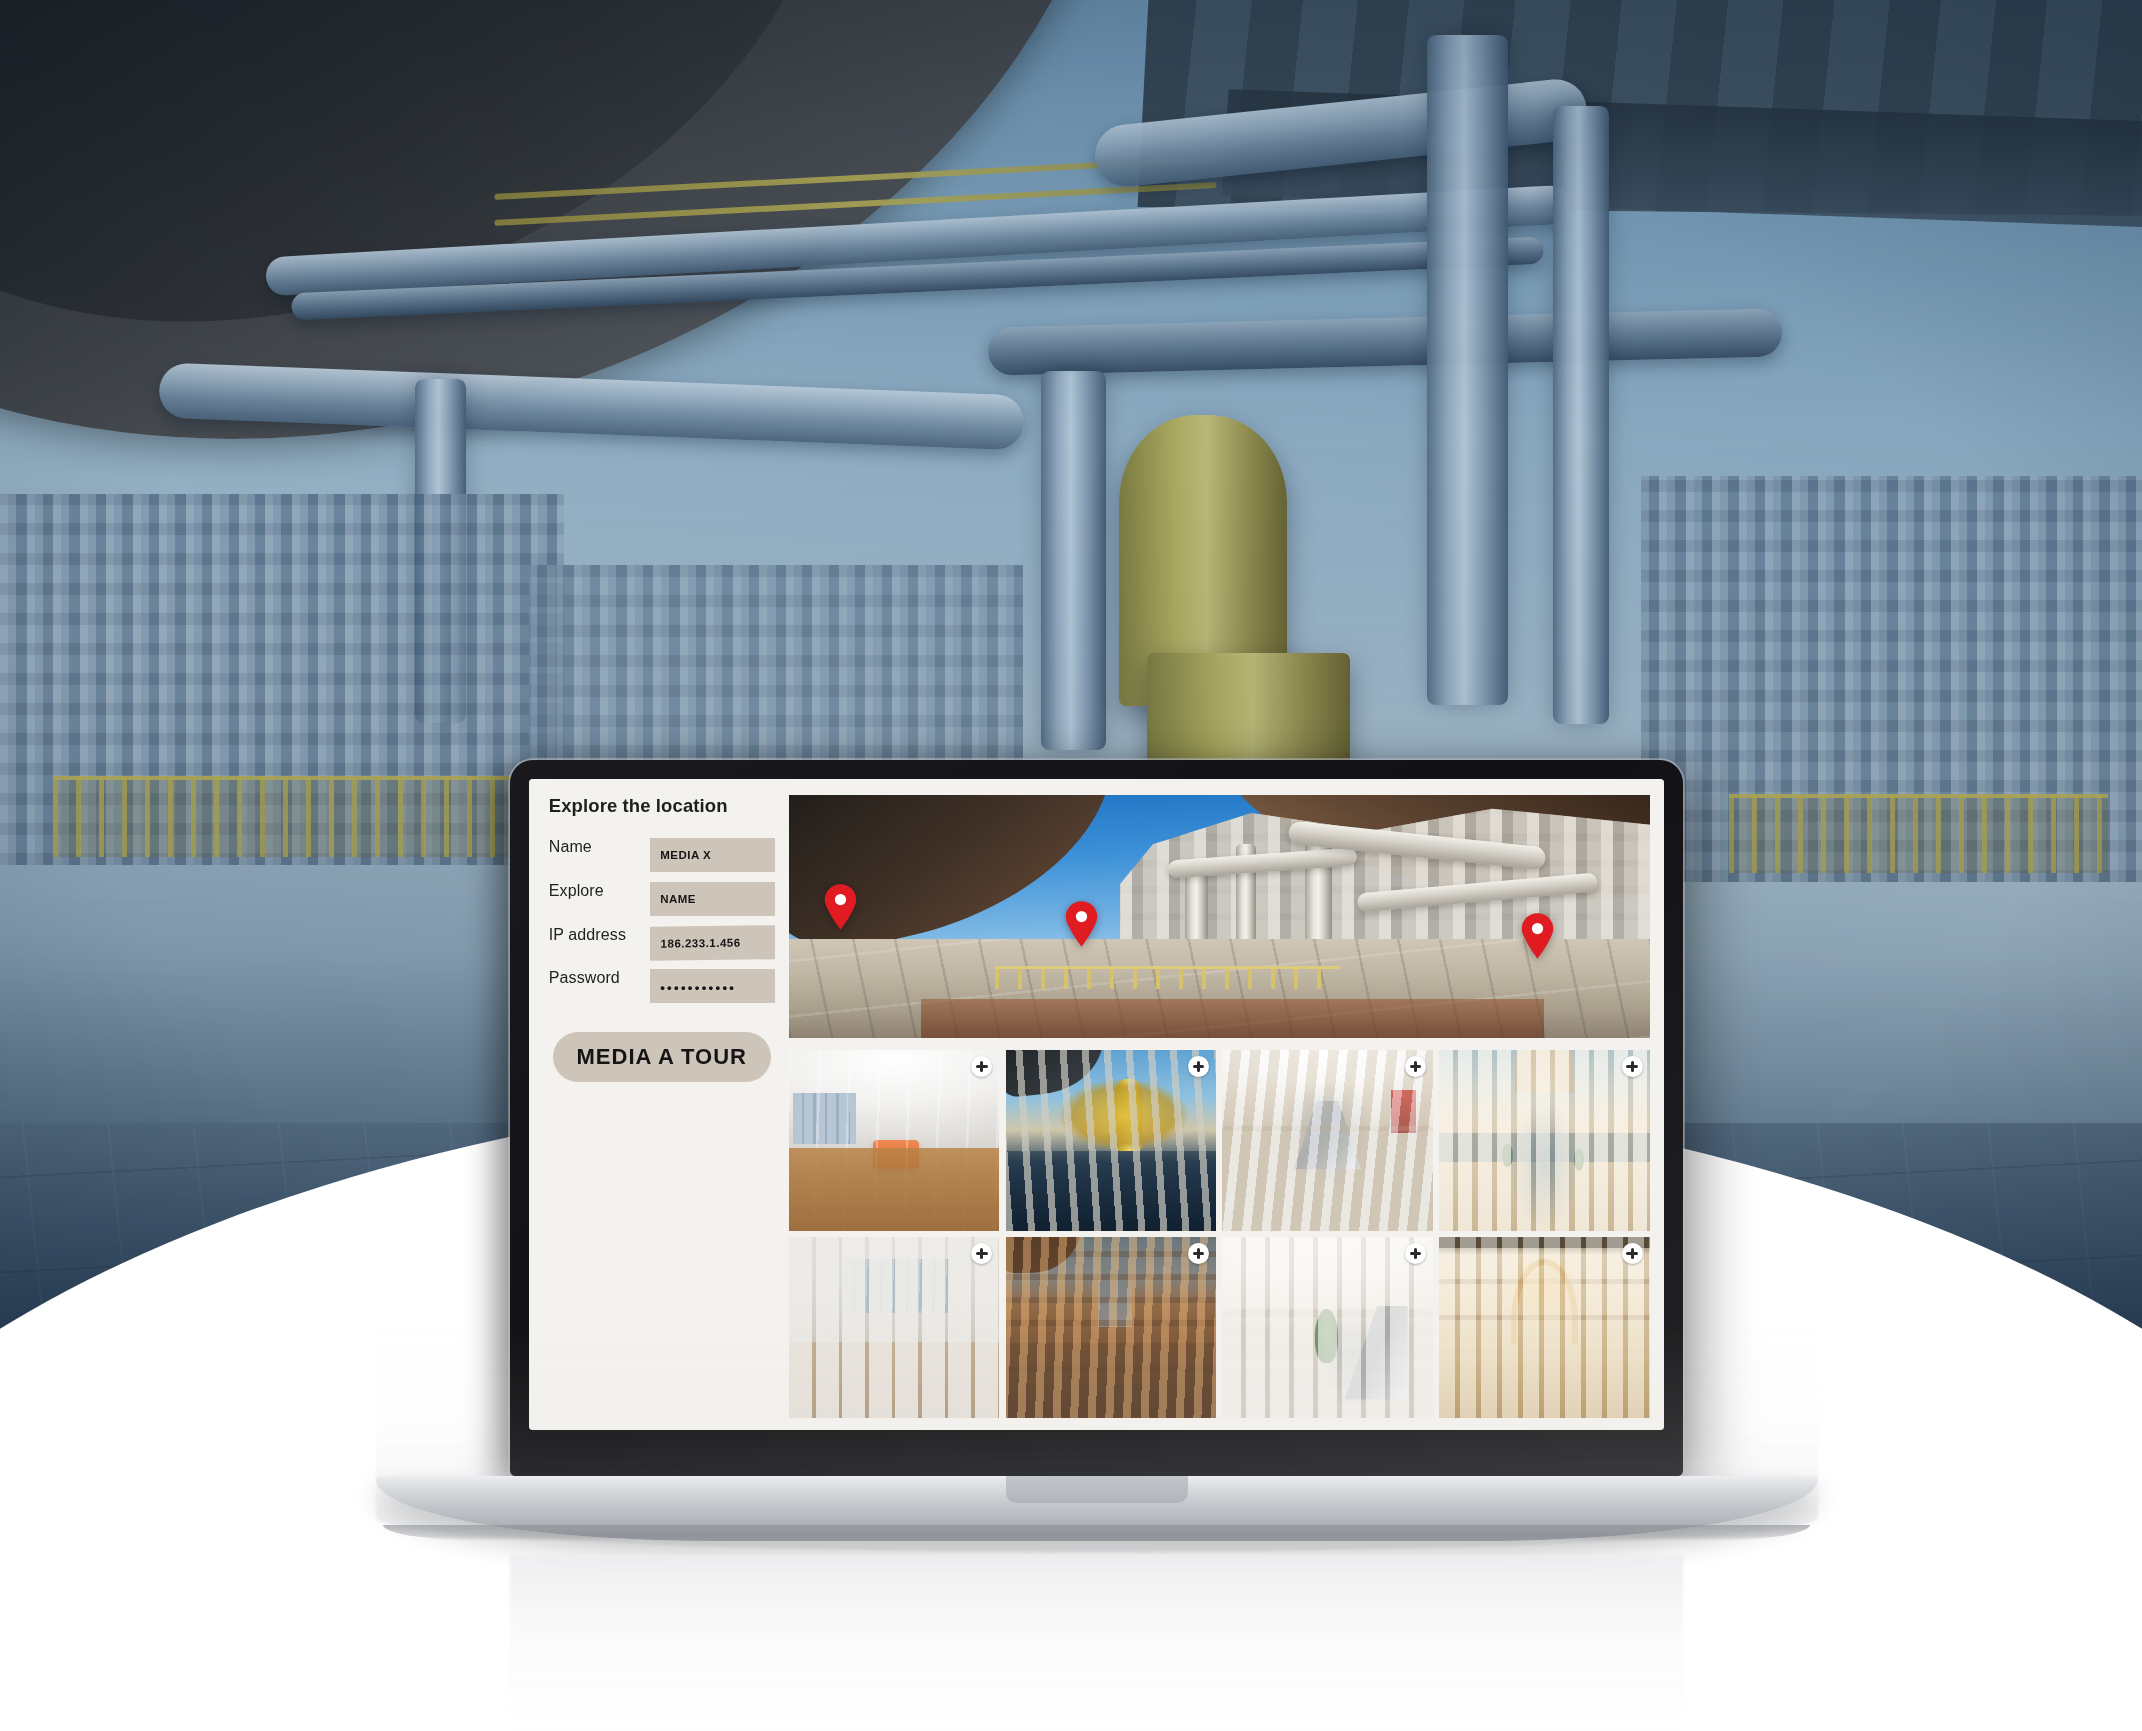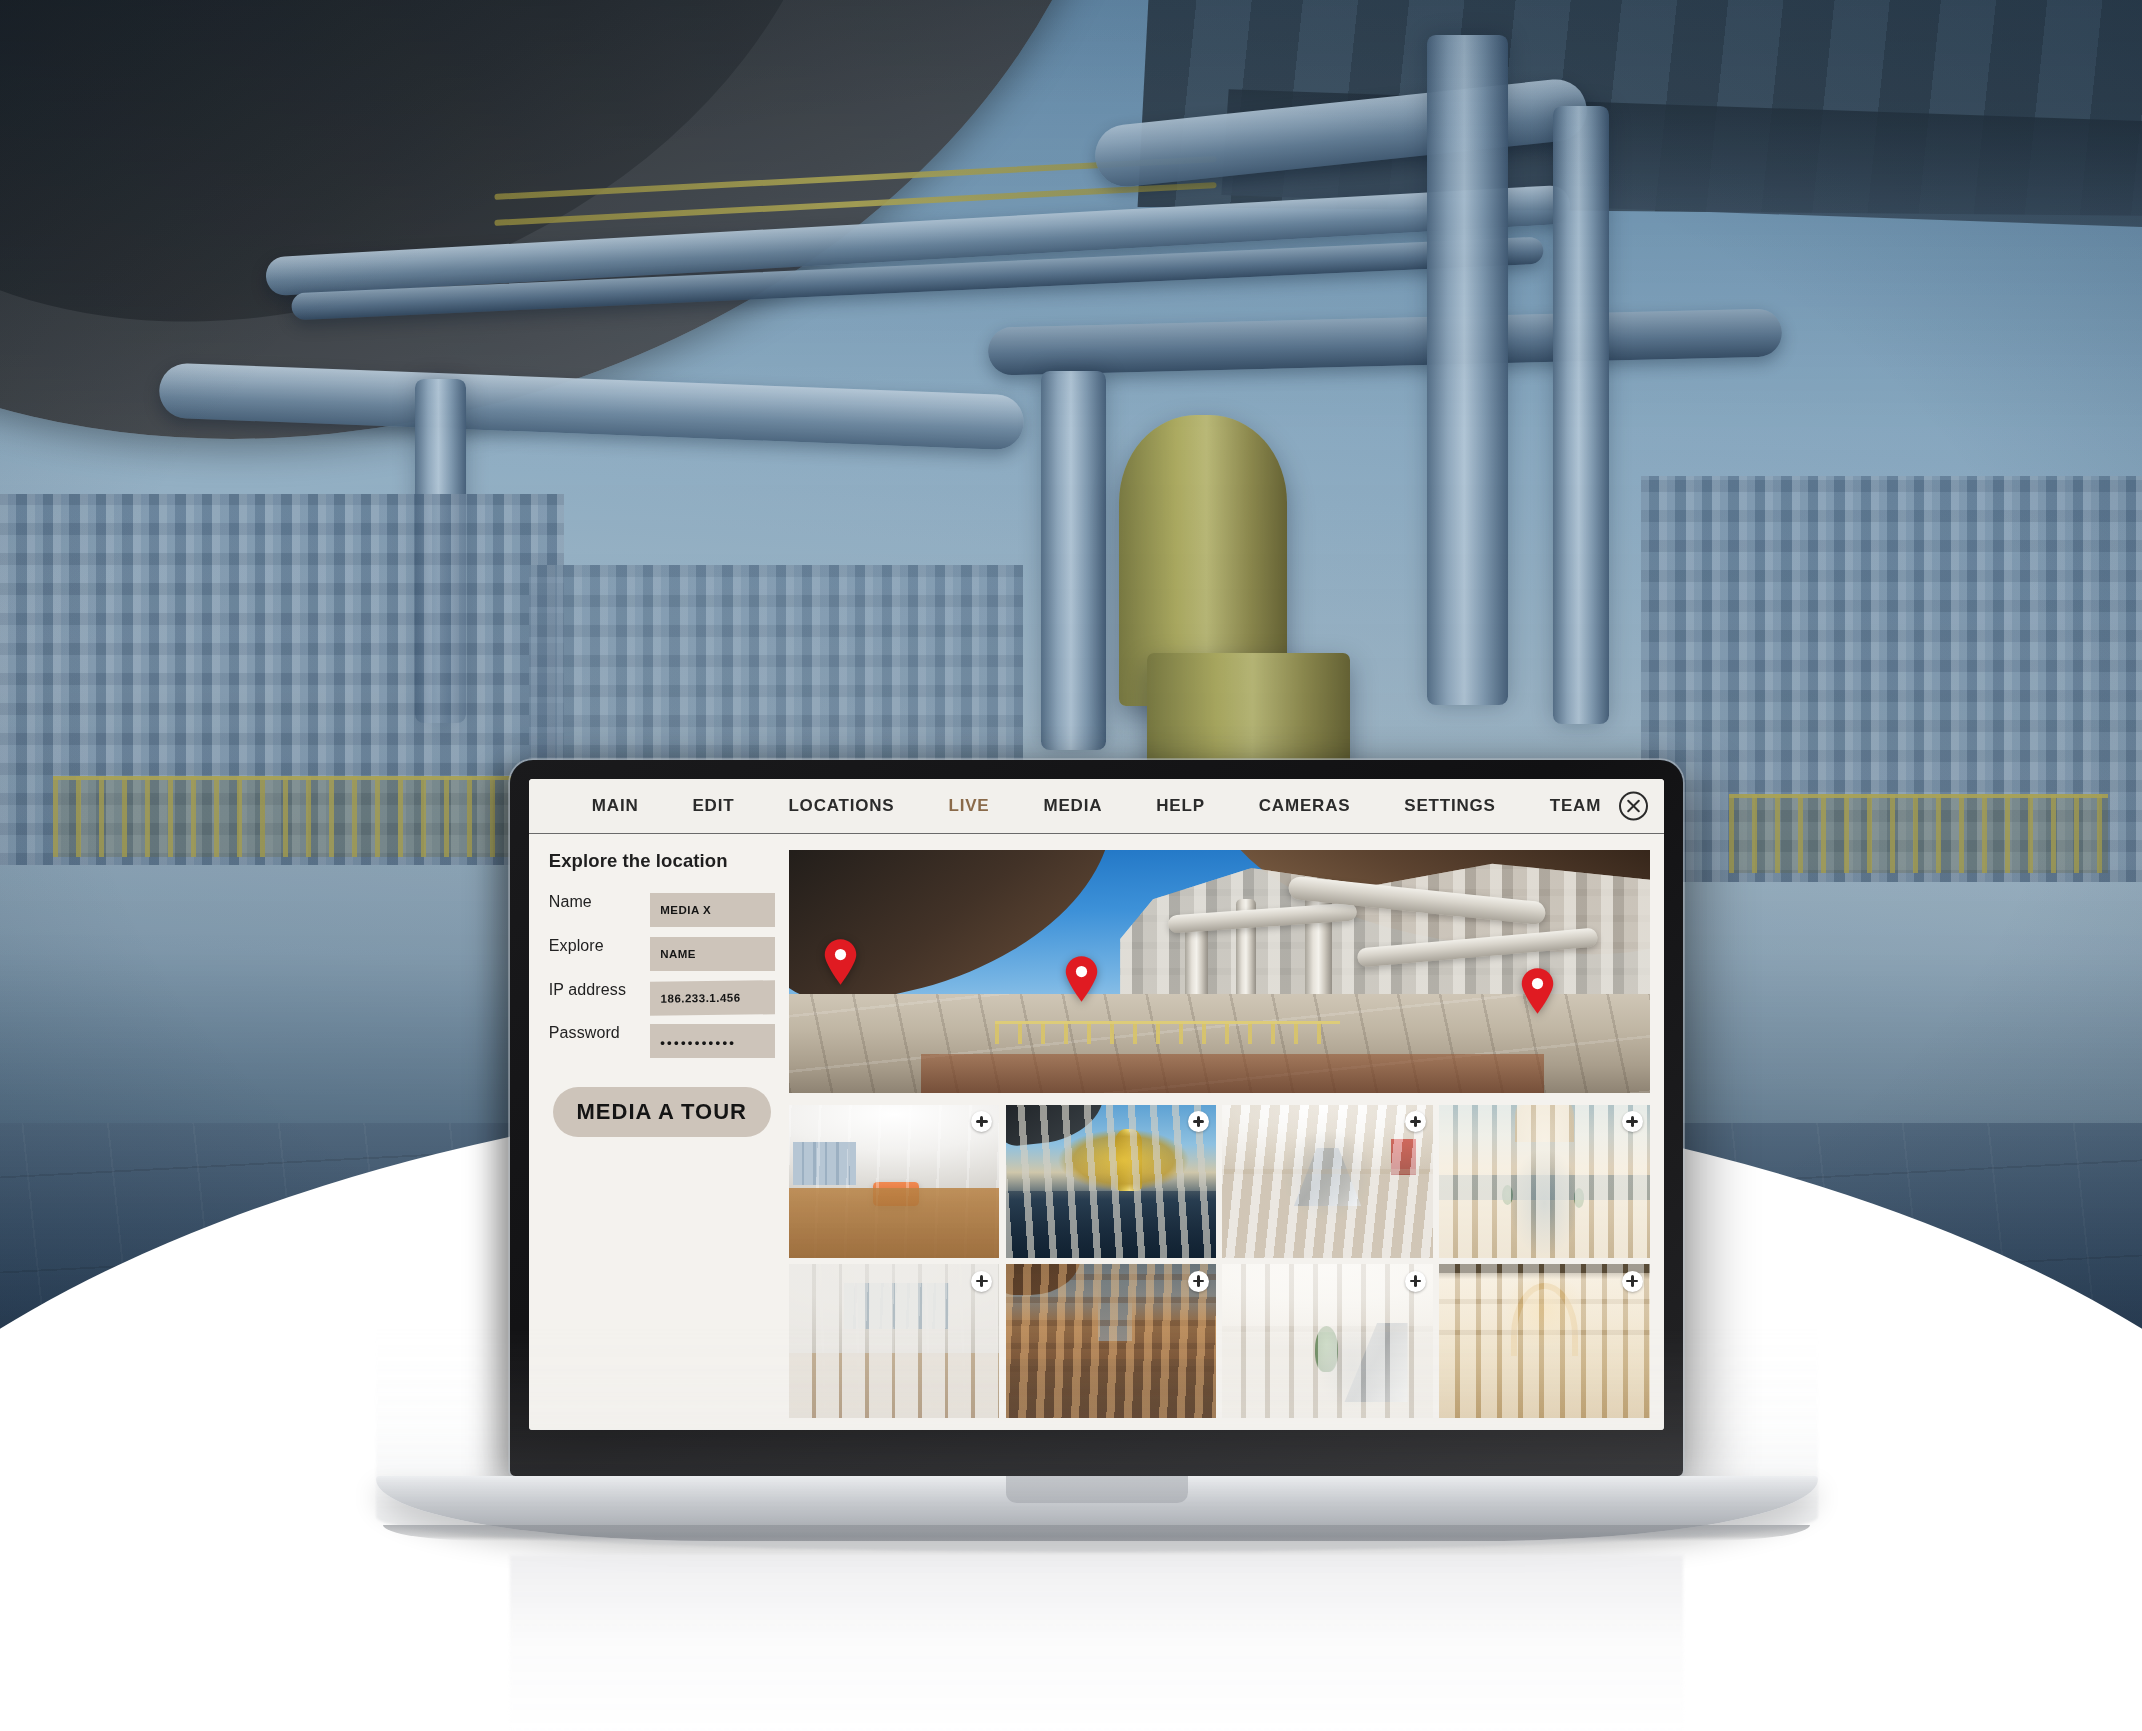--- a/index.html
+++ b/index.html
@@ -779,38 +779,20 @@
     <div class="bg-vignette"></div>
   </div>
 
   <div class="pedestal"></div>
 
   <div class="laptop">
 
     <div class="lid">
       <div class="screen">
 
-        <nav class="navbar">
-          <div class="nav-item">MAIN</div>
-          <div class="nav-item">EDIT</div>
-          <div class="nav-item">LOCATIONS</div>
-          <div class="nav-item active">LIVE</div>
-          <div class="nav-item">MEDIA</div>
-          <div class="nav-item">HELP</div>
-          <div class="nav-item">CAMERAS</div>
-          <div class="nav-item">SETTINGS</div>
-          <div class="nav-item">TEAM</div>
-
-          <div class="close-btn">
-            <svg width="15" height="15" viewBox="0 0 17 17" aria-hidden="true">
-              <line x1="2.5" y1="2.5" x2="14.5" y2="14.5" stroke="#2b2b2b" stroke-width="2.3" stroke-linecap="round"></line>
-              <line x1="14.5" y1="2.5" x2="2.5" y2="14.5" stroke="#2b2b2b" stroke-width="2.3" stroke-linecap="round"></line>
-            </svg>
-          </div>
-        </nav>
 
         <div class="app-body">
 
           <aside class="left-panel">
             <h2 class="panel-title">Explore the location</h2>
 
             <div class="form-rows">
 
               <div class="form-row">
                 <span class="form-label">Name</span>

